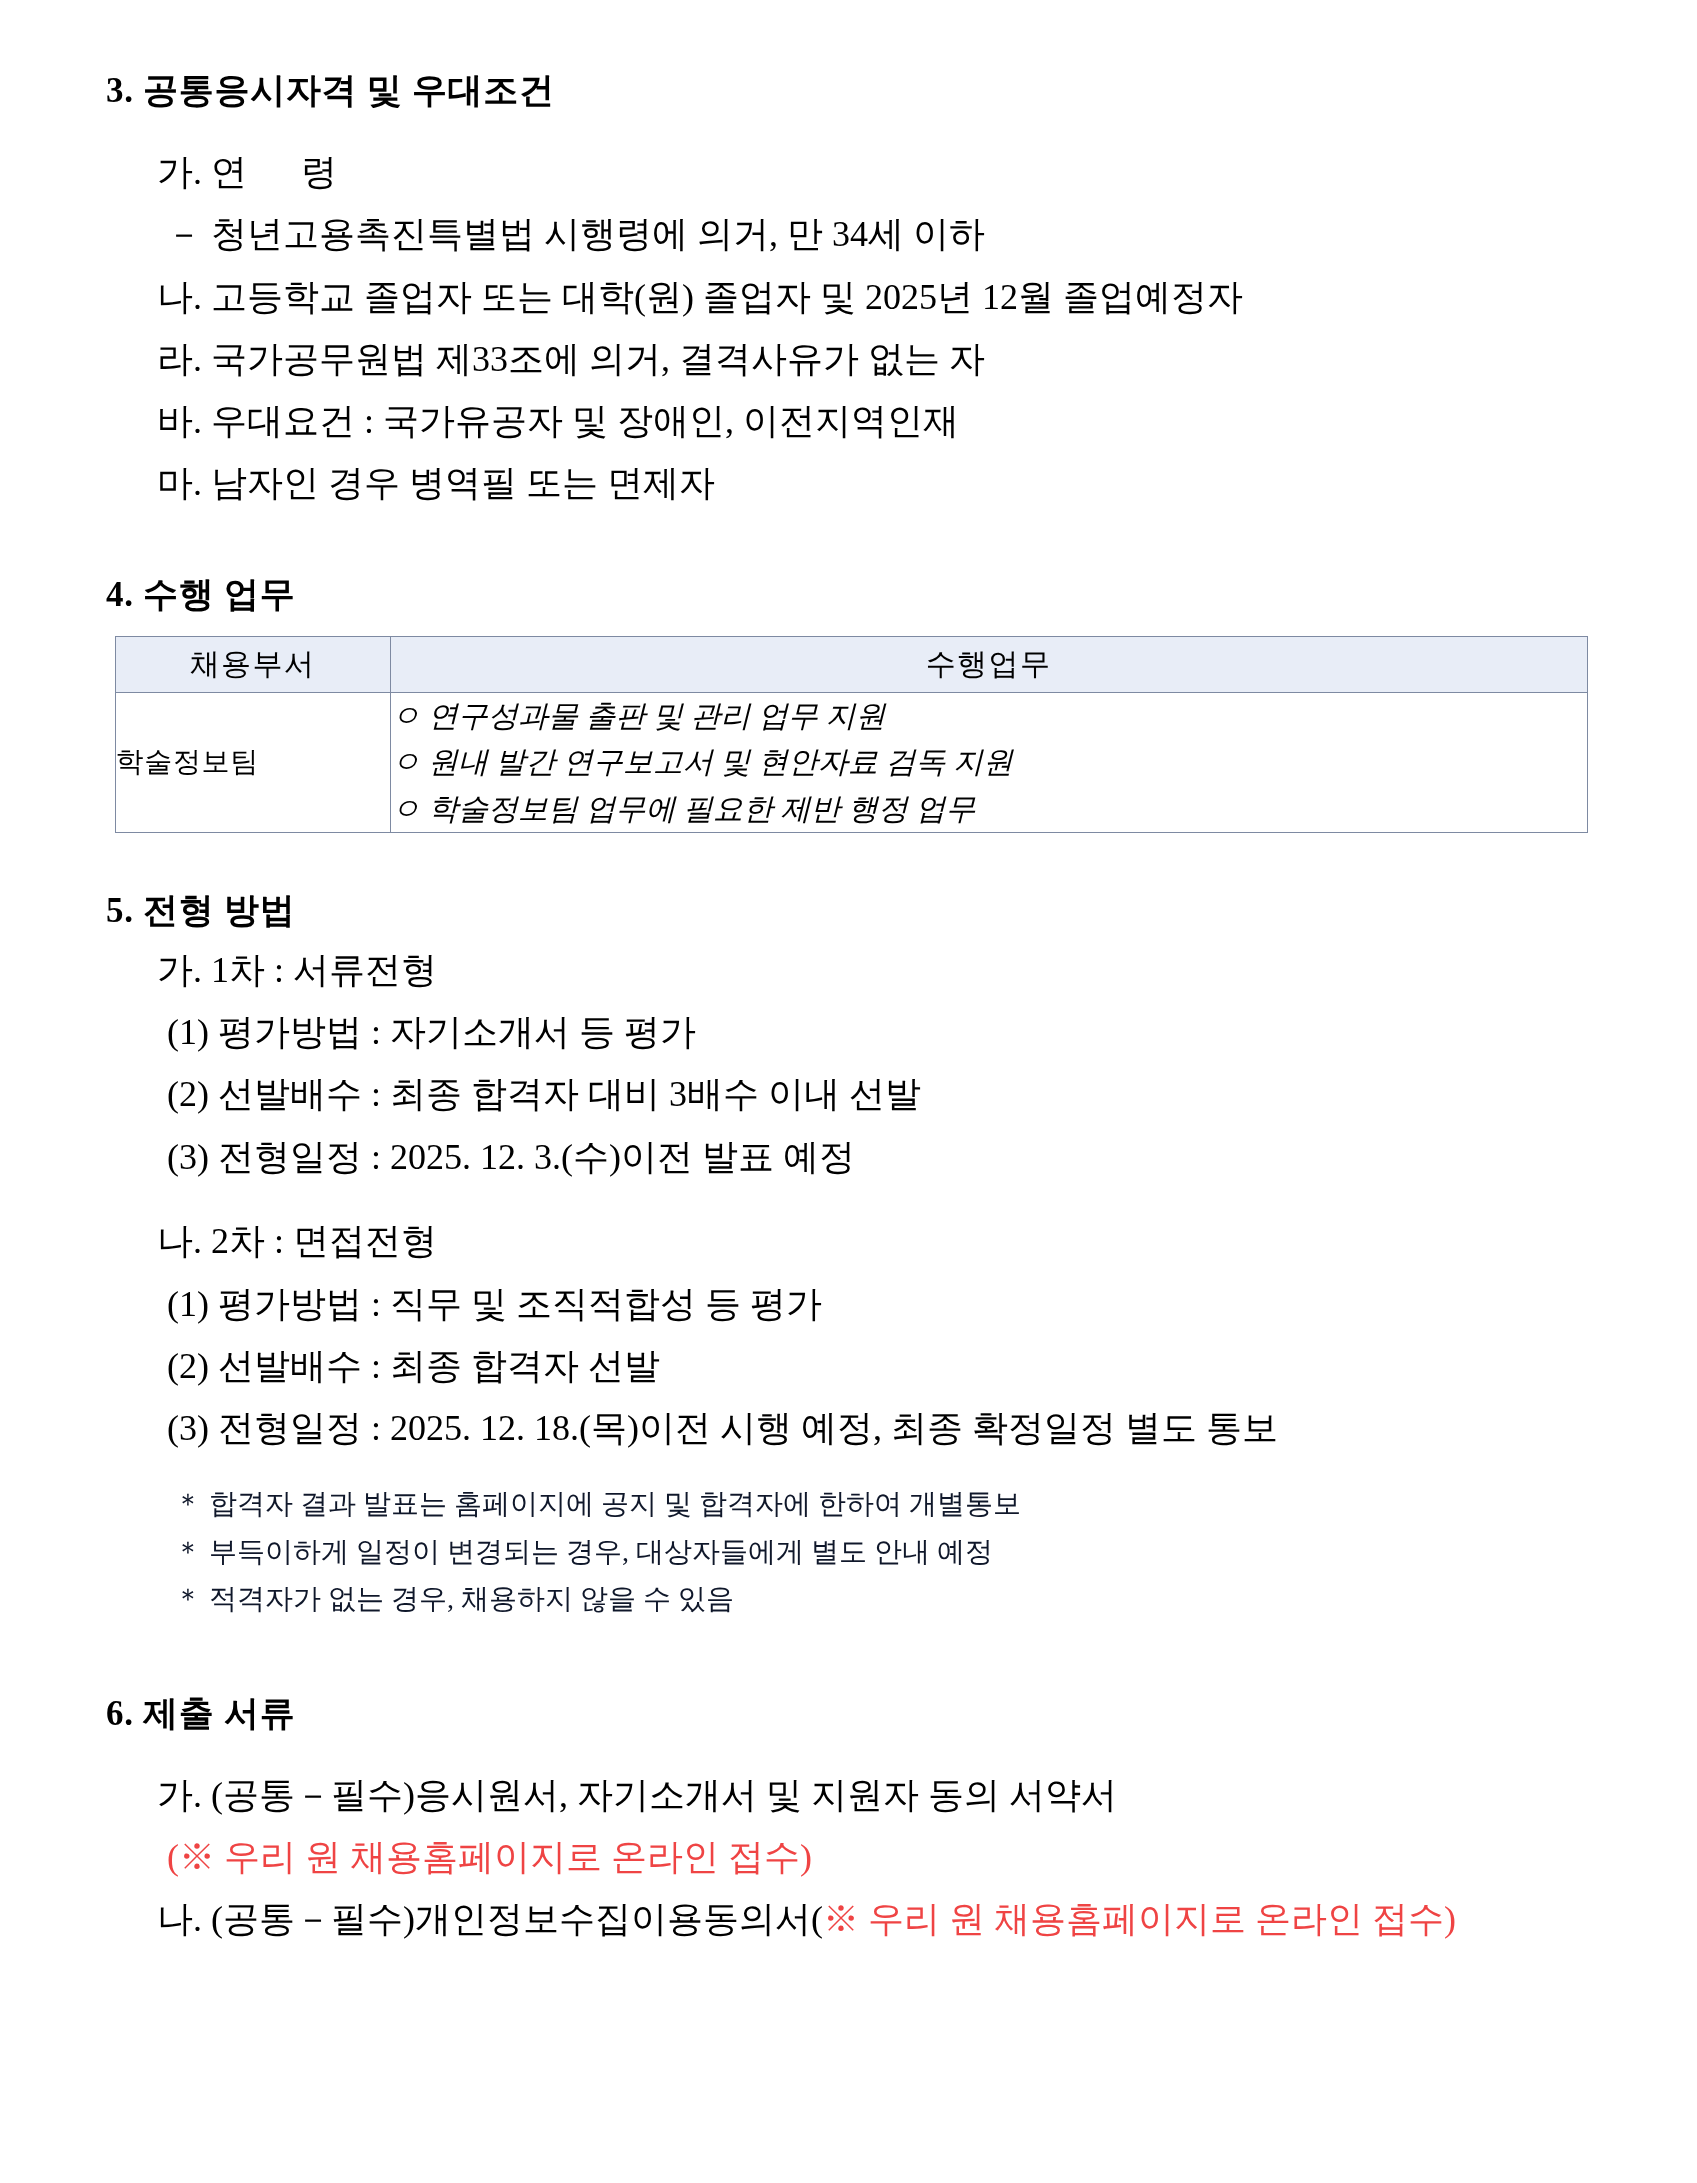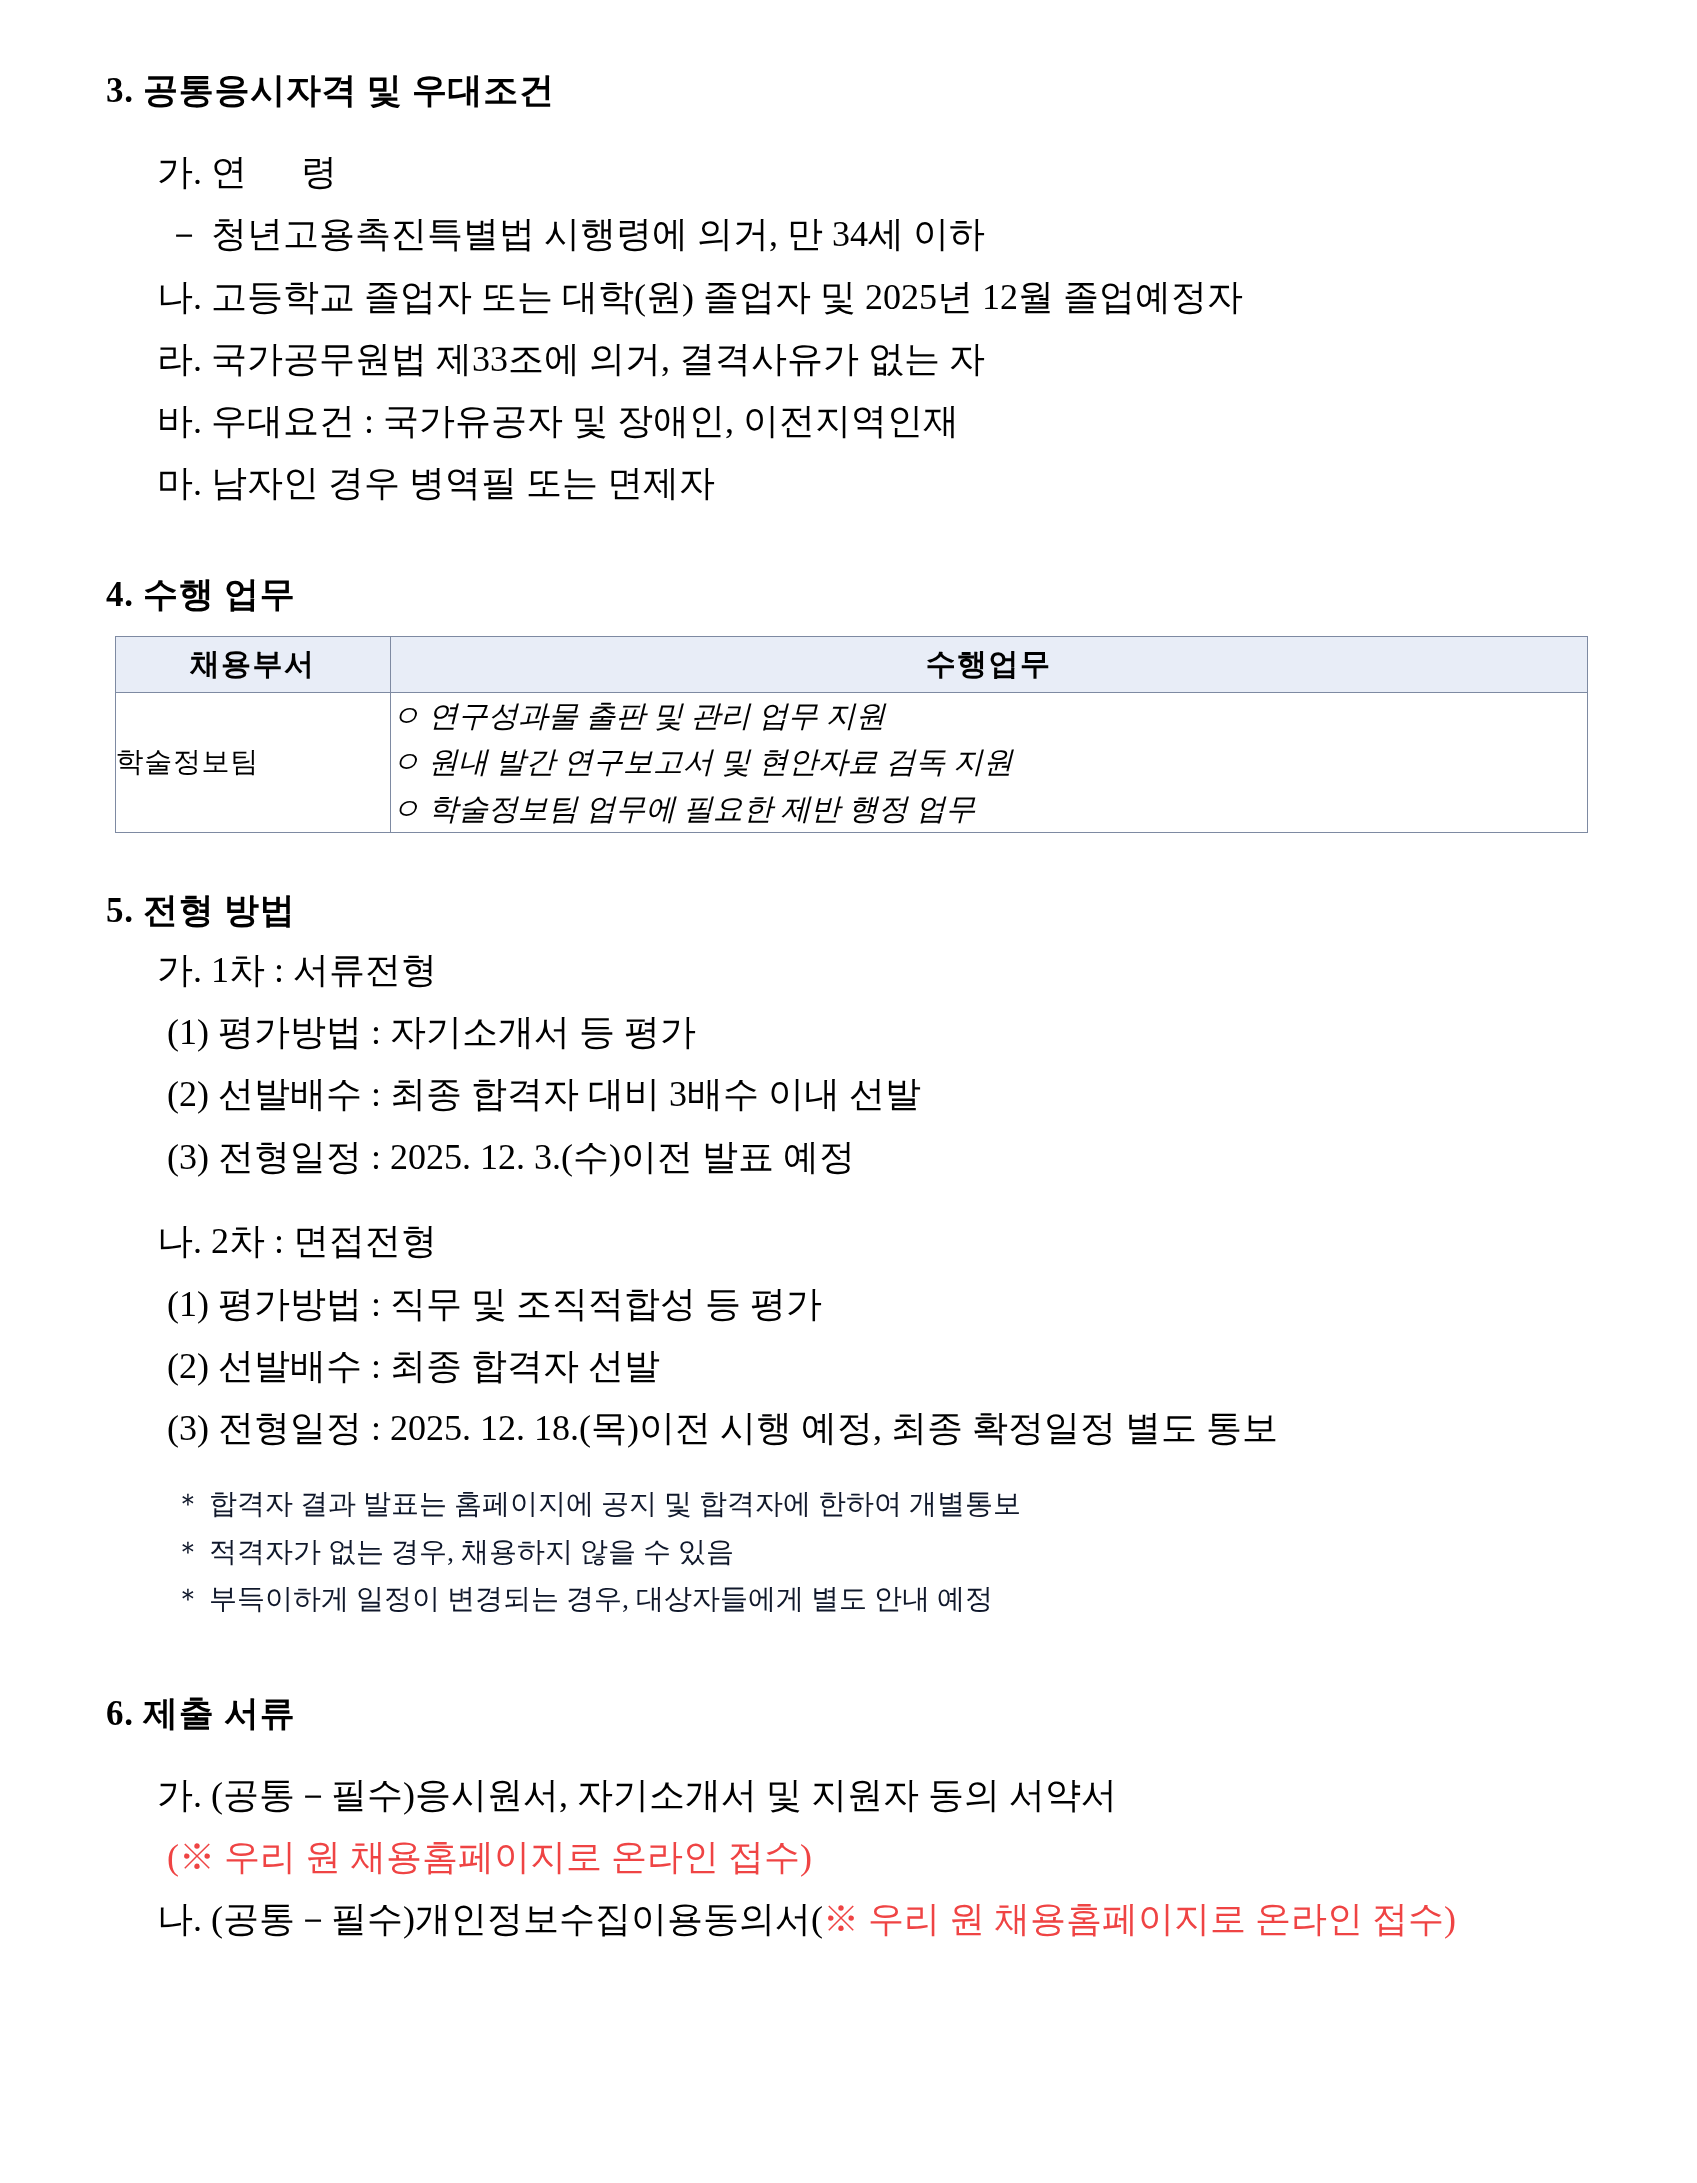--- a/index.html
+++ b/index.html
@@ -63,21 +63,21 @@
   }
   table.duty-table th,
   table.duty-table td {
     border: 1.4px solid #7e8aa2;
     padding: 0;
     vertical-align: middle;
   }
   table.duty-table th {
     background: #e8edf7;
     font-size: 30px;
-    font-weight: bold;
+    font-weight: normal;
     text-align: center;
     height: 55px;
     letter-spacing: 1.4px;
   }
   .col-dept { width: 274px; }
   td.dept-cell {
     text-align: left;
     font-size: 28px;
     letter-spacing: 0.7px;
     margin-top: 13px;
@@ -146,22 +146,22 @@
     <div class="gap-sm"></div>
 
     <div class="line indent-1">나. 2차 : 면접전형</div>
     <div class="line indent-2">(1) 평가방법 : 직무 및 조직적합성 등 평가</div>
     <div class="line indent-2">(2) 선발배수 : 최종 합격자 선발</div>
     <div class="line indent-2">(3) 전형일정 : 2025. 12. 18.(목)이전 시행 예정, 최종 확정일정 별도 통보</div>
 
     <div class="gap-sm"></div>
 
     <div class="note-line">＊ 합격자 결과 발표는 홈페이지에 공지 및 합격자에 한하여 개별통보</div>
+    <div class="note-line">＊ 부득이하게 일정이 변경되는 경우, 대상자들에게 별도 안내 예정</div>
     <div class="note-line">＊ 적격자가 없는 경우, 채용하지 않을 수 있음</div>
-    <div class="note-line">＊ 부득이하게 일정이 변경되는 경우, 대상자들에게 별도 안내 예정</div>
   </div>
 
   <div class="gap-xl"></div>
 
   <div>
     <div class="section-heading"><span>6.</span> <span>제출 서류</span></div>
     <div class="gap-sm"></div>
     <div class="line indent-1">가. (공통－필수)응시원서, 자기소개서 및 지원자 동의 서약서</div>
     <div class="line indent-2 blue">(※ 우리 원 채용홈페이지로 온라인 접수)</div>
     <div class="line indent-1"><span>나. (공통－필수)개인정보수집이용동의서(</span><span class="blue">※ 우리 원 채용홈페이지로 온라인 접수)</span></div>

